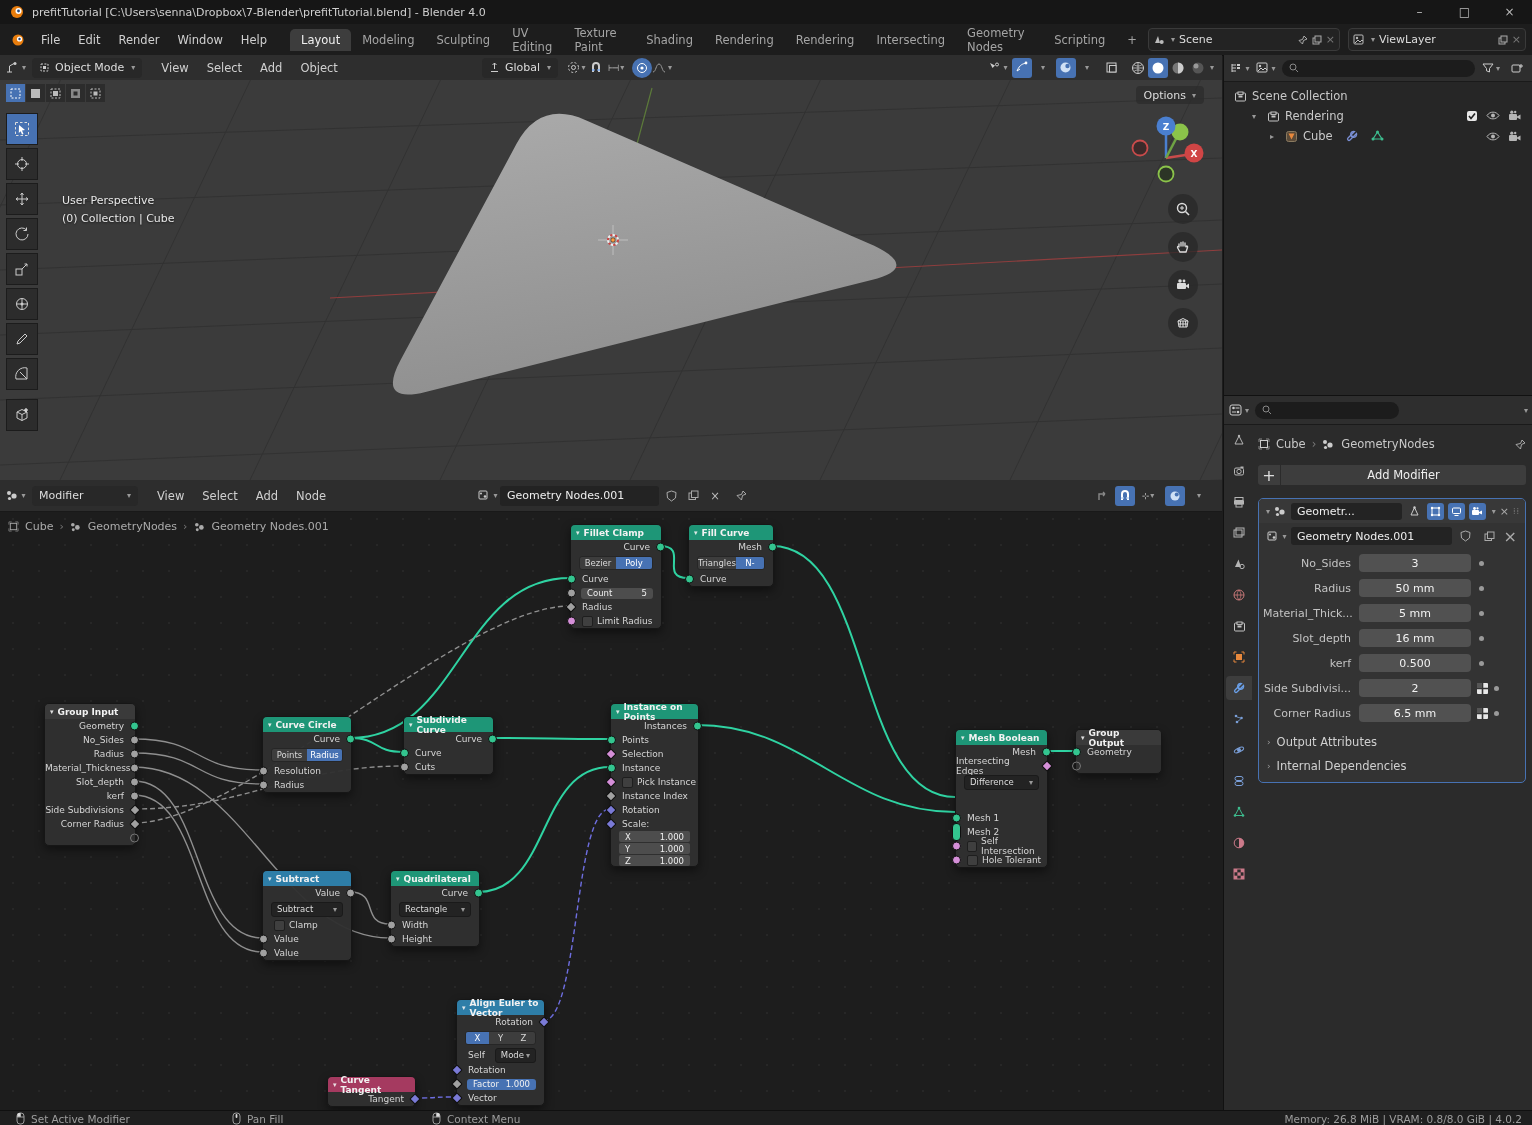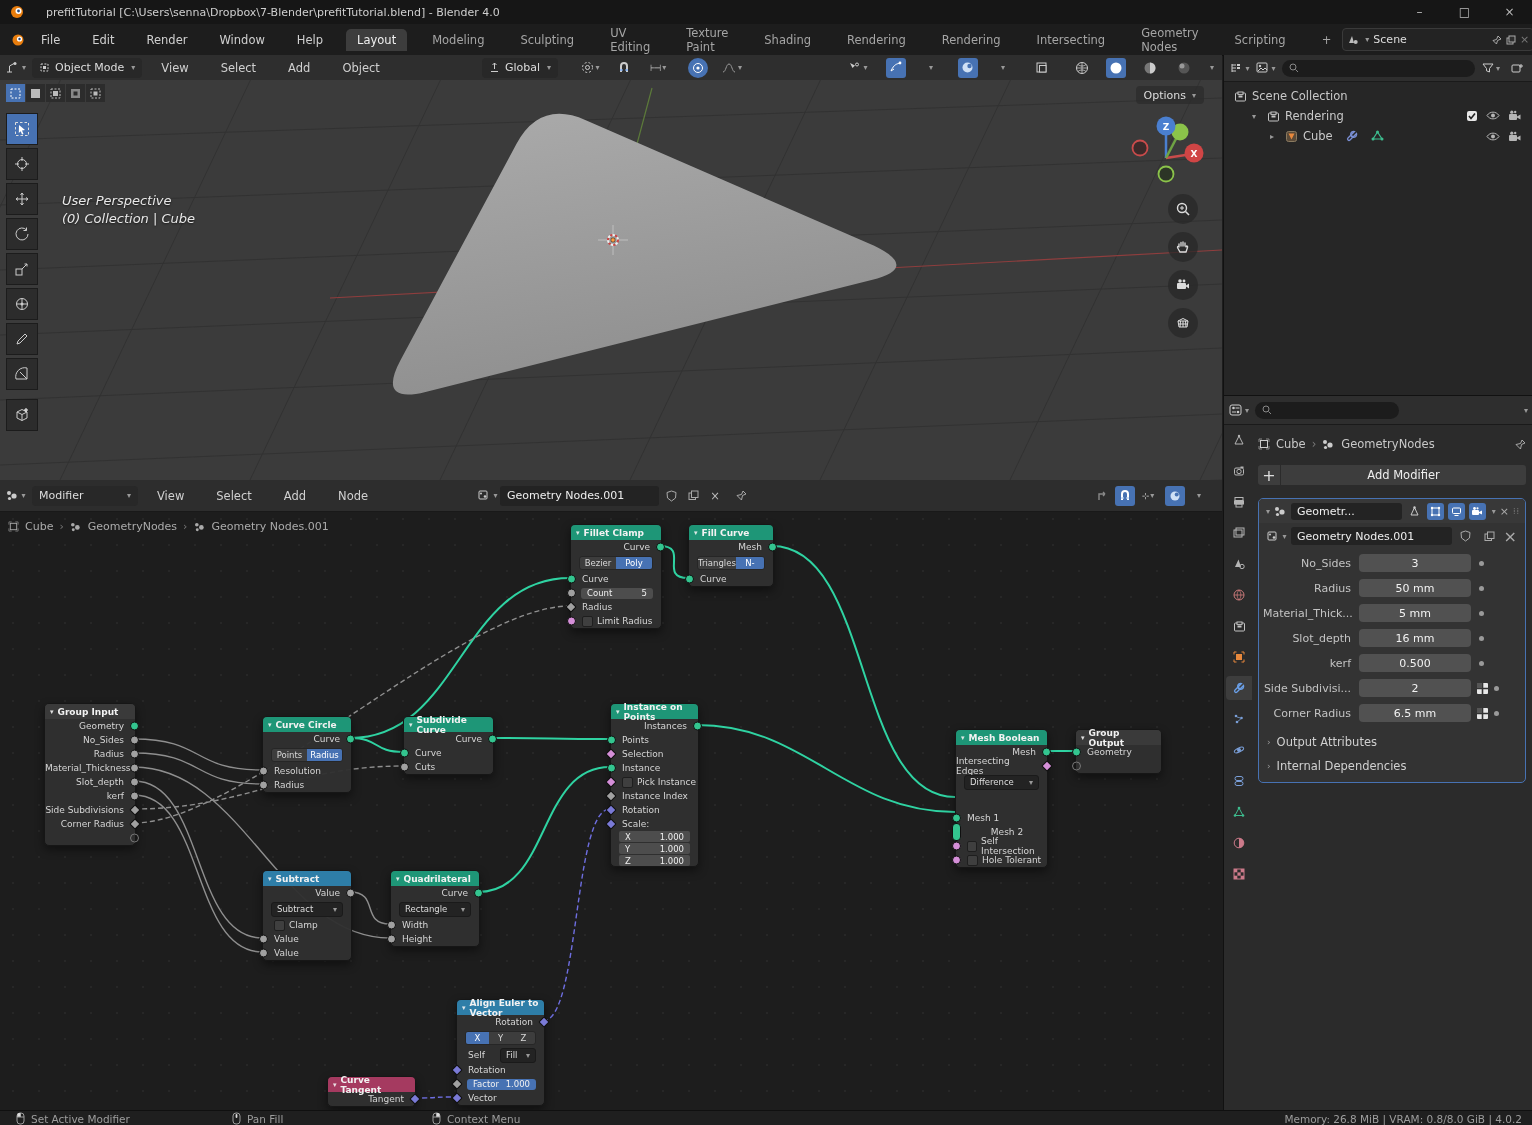--- a/index.html
+++ b/index.html
@@ -1,38 +1,38 @@
 <!DOCTYPE html>
 <html><head>
 <meta charset="utf-8">
 <style>
   html,body{margin:0;padding:0;background:#000;}
   #screen{position:relative;width:1532px;height:1125px;background:#1d1d1d;font-family:"DejaVu Sans","Liberation Sans",sans-serif;color:#c8c8c8;overflow:hidden;-webkit-font-smoothing:antialiased;}
   .abs{position:absolute;}
-  .row{display:flex;align-items:center;gap:14px;}
+  .row{display:flex;align-items:center;}
   svg{display:block;}
   
   #titlebar{left:0;top:0;width:1532px;height:24px;background:#161616;display:flex;align-items:center;font-size:11px;color:#cfcfcf;}
   #winbtns{margin-left:auto;display:flex;}
   #winbtns .wb{width:45px;height:24px;display:flex;align-items:center;justify-content:center;color:#bbb;font-size:12px;}
   
   #topbar{left:0;top:24px;width:1532px;height:31px;background:#1d1d1d;display:flex;align-items:center;border-bottom:1px solid #111;}
   .menu-item{padding:0 9px;font-size:11.5px;color:#d0d0d0;}
   .ws-tab{padding:4px 11px;font-size:11.5px;color:#a5a5a5;border-radius:5px 5px 0 0;}
   .ws-tab.active{background:#3d3d3d;color:#f0f0f0;}
   .id-field{display:flex;align-items:center;background:#232323;border:1px solid #3a3a3a;border-radius:4px;height:21px;padding:0 4px;font-size:11px;color:#ddd;gap:4px;}
   
   .edhdr{background:#2e2e2e;border-bottom:1px solid #1a1a1a;display:flex;align-items:center;font-size:11.5px;}
   .dropdown-btn{display:flex;align-items:center;gap:5px;background:#282828;border-radius:4px;height:20px;padding:0 7px;font-size:11px;color:#ddd;}
   .hbtn{display:flex;align-items:center;justify-content:center;height:20px;min-width:20px;border-radius:3px;color:#c2c2c2;}
   .hbtn.on{background:#4772b3;color:#fff;}
   .chev{font-size:8px;color:#999;margin-left:2px;}
   
   #viewport{left:0;top:80px;width:1222px;height:400px;background:#3b3b3b;overflow:hidden;}
-  #vp-overlay-text{left:62px;top:112px;font-size:13px;color:#e8e8e8;text-shadow:0 1px 2px rgba(0,0,0,.6);line-height:18px;font-style:italic;}
+  #vp-overlay-text{left:62px;top:112px;font-size:11px;color:#e8e8e8;text-shadow:0 1px 2px rgba(0,0,0,.6);line-height:18px;}
   .tool-btn{width:30px;height:30px;background:#2c2c2c;border:1px solid #1c1c1c;display:flex;align-items:center;justify-content:center;}
   .tool-btn.on{background:#4772b3;}
   .navball{width:30px;height:30px;border-radius:50%;background:rgba(40,40,40,.75);display:flex;align-items:center;justify-content:center;}
   .selmode{width:19px;height:18px;background:#2c2c2c;display:flex;align-items:center;justify-content:center;}
   .selmode.on{background:#4772b3;}
   
   #outliner{left:1223px;top:55px;width:309px;height:340px;background:#262626;border-left:1px solid #111;}
   #outliner-hdr{height:26px;background:#2e2e2e;border-bottom:1px solid #1a1a1a;display:flex;align-items:center;padding:0 6px;gap:6px;}
   .ol-row{display:flex;align-items:center;height:20px;font-size:11.5px;color:#c9c9c9;gap:5px;}
   .searchbox{display:flex;align-items:center;background:#1c1c1c;border-radius:10px;height:17px;padding:0 7px;gap:5px;flex:1;}
@@ -1199,21 +1199,21 @@
           <div class="nrow" style="height: 18px;">
             <div class="ndd">
               <span>Difference</span>
               <span class="chev">▾</span>
             </div>
           </div>
           <div class="nrow" style="height: 14px; margin-top: 20px;">
             <span class="sock l" style="background: rgb(51, 197, 143);"></span>
             <span class="lab-l">Mesh 1</span>
           </div>
-          <div class="nrow" style="height: 14px; justify-content: center;">
+          <div class="nrow" style="height: 14px;">
             <span class="sock l multi" style="background: rgb(51, 197, 143);"></span>
             <span class="lab-l">Mesh 2</span>
           </div>
           <div class="nrow" style="height: 14px;">
             <span class="sock l" style="background: rgb(213, 143, 216);"></span>
             <span class="ncheck"></span>
             <span>Self Intersection</span>
           </div>
           <div class="nrow" style="height: 14px;">
             <span class="sock l" style="background: rgb(213, 143, 216);"></span>
@@ -1299,21 +1299,21 @@
           <div class="nrow" style="height: 18px;">
             <div class="seg">
               <div class="on">X</div>
               <div>Y</div>
               <div>Z</div>
             </div>
           </div>
           <div class="nrow" style="height: 16px;">
             <span class="lab-l" style="width: 30px;">Self</span>
             <div class="ndd" style="margin: 2px 8px 2px 2px;">
-              <span>Fill</span>
+              <span>Mode</span>
               <span class="chev">▾</span>
             </div>
           </div>
           <div class="nrow" style="height: 14px;">
             <span class="sock dm l" style="background: rgb(122, 122, 214);"></span>
             <span class="lab-l">Rotation</span>
           </div>
           <div class="nrow" style="height: 14px;">
             <span class="sock dm l" style="background: rgb(161, 161, 161);"></span>
             <div class="nfield blue" style="margin-left: 10px;">

